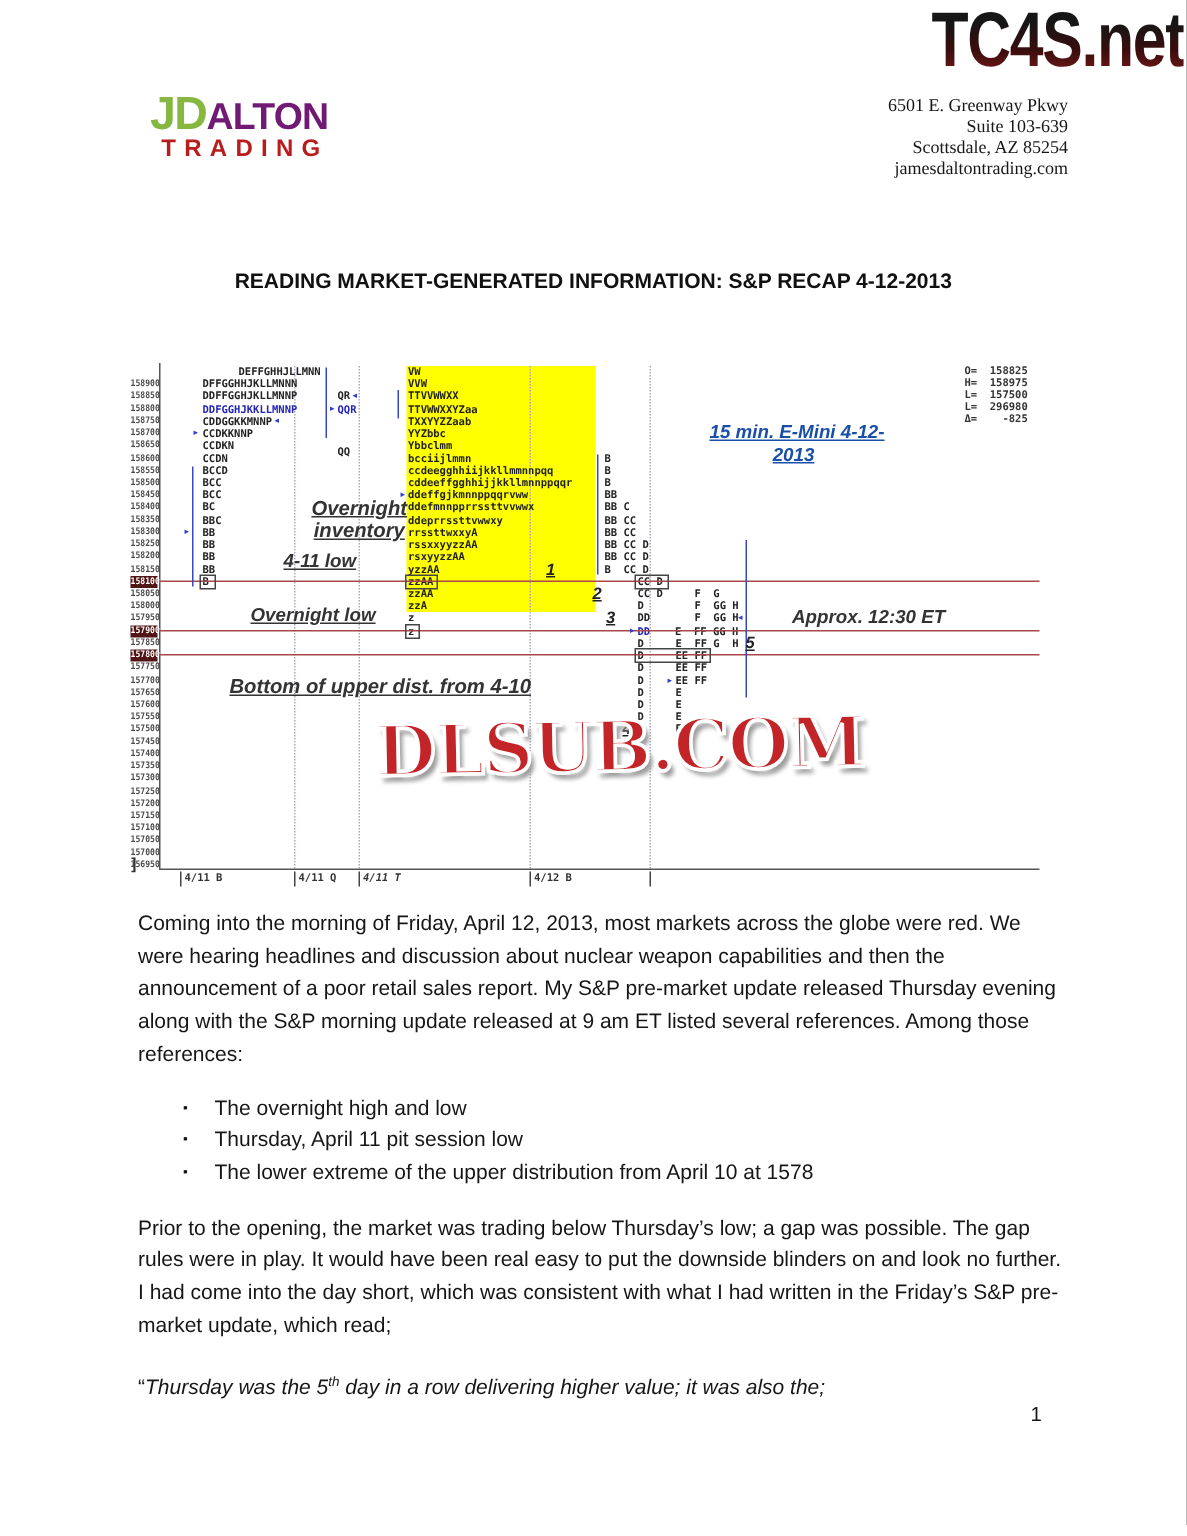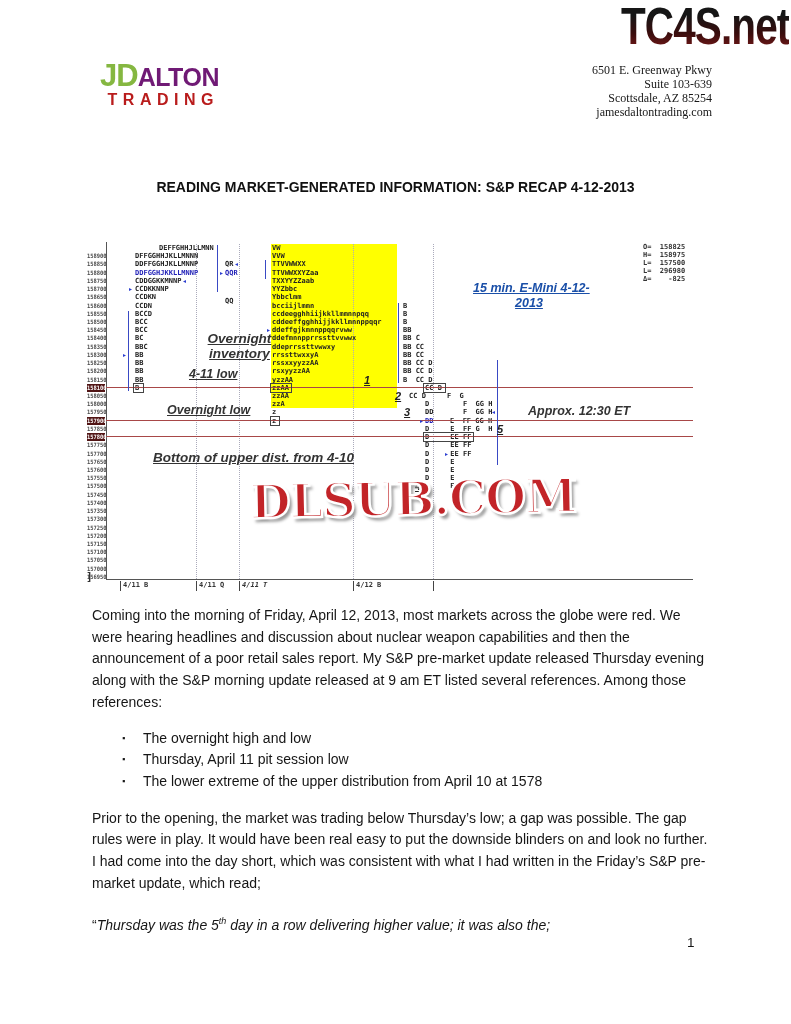--- a/index.html
+++ b/index.html
@@ -186,21 +186,21 @@
       <div class="prow" style="left: 318px; top: 69.8px;">B</div>
       <div class="prow" style="left: 318px; top: 78px;">B</div>
       <div class="prow" style="left: 318px; top: 86.2px;">BB</div>
       <div class="prow" style="left: 318px; top: 94.4px;">BB C</div>
       <div class="prow" style="left: 318px; top: 102.6px;">BB CC</div>
       <div class="prow" style="left: 318px; top: 110.9px;">BB CC</div>
       <div class="prow" style="left: 318px; top: 119.1px;">BB CC D</div>
       <div class="prow" style="left: 318px; top: 127.3px;">BB CC D</div>
       <div class="prow" style="left: 318px; top: 135.5px;">B  CC D</div>
       <div class="prow" style="left: 340px; top: 143.7px;">CC D</div>
-      <div class="prow" style="left: 324px; top: 152px;">CC D     F  G</div>
+      <div class="prow" style="left: 340px; top: 152px;">CC D     F  G</div>
       <div class="prow" style="left: 340px; top: 160.2px;">D        F  GG H</div>
       <div class="prow" style="left: 340px; top: 168.4px;">DD       F  GG H</div>
       <div class="prow nv" style="left: 340px; top: 176.6px;">DD</div>
       <div class="prow" style="left: 340px; top: 184.8px;">D     E  FF G  H</div>
       <div class="prow" style="left: 340px; top: 193.1px;">D     EE FF</div>
       <div class="prow" style="left: 340px; top: 201.3px;">D     EE FF</div>
       <div class="prow" style="left: 340px; top: 209.5px;">D     EE FF</div>
       <div class="prow" style="left: 340px; top: 217.7px;">D     E</div>
       <div class="prow" style="left: 340px; top: 225.9px;">D     E</div>
       <div class="prow" style="left: 340px; top: 234.2px;">D     E</div>

